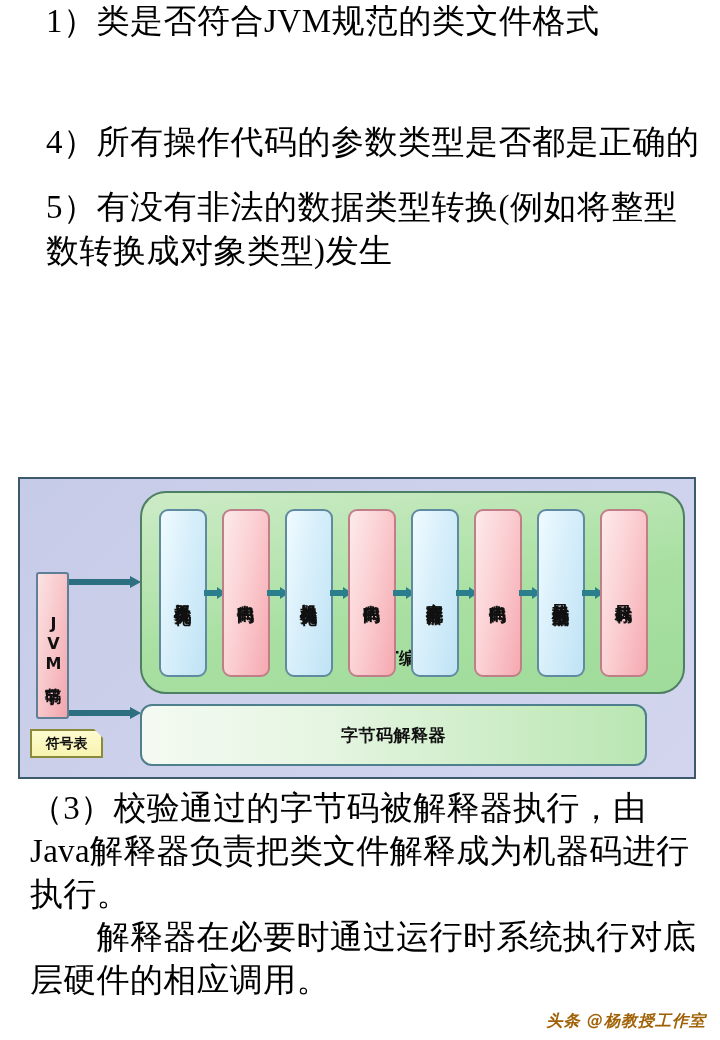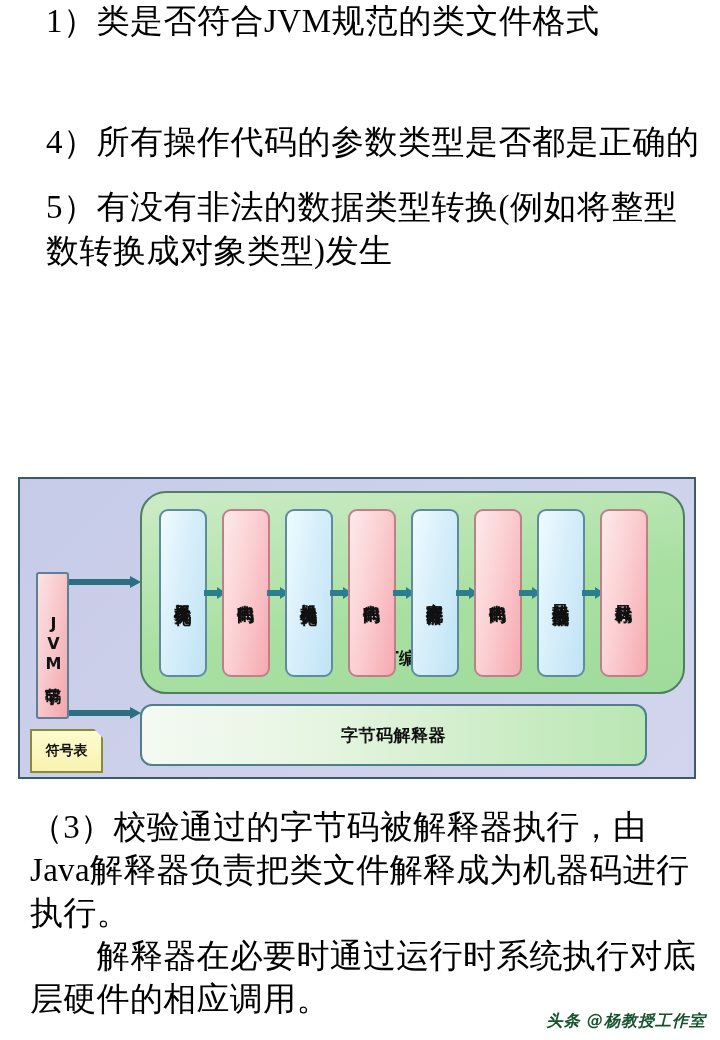--- a/index.html
+++ b/index.html
@@ -92,21 +92,21 @@
     text-align: center;
   }
   .jvm-bytecode .vtext { font-size: 16px; }
 
   
   .symbol-table {
     position: absolute;
     left: 10px;
     top: 250px;
     width: 73px;
-    height: 44px;
+    height: 29px;
     box-sizing: border-box;
     border: 2px solid #8a8a3a;
     background: linear-gradient(180deg, #fdfbd0 0%, #f8f3b0 100%);
     display: flex;
     align-items: center;
     justify-content: center;
     font-family: "DejaVu Sans", "Liberation Sans", sans-serif;
     font-size: 14px;
     font-weight: 700;
     color: #111;
@@ -231,21 +231,21 @@
     font-size: 17px;
     font-weight: 700;
     color: #111;
     letter-spacing: 0.5px;
   }
 
   
   .bottom-text {
     position: absolute;
     left: 0;
-    top: 806px;
+    top: 787px;
     width: 720px;
     padding: 0 16px 0 30px;
     box-sizing: border-box;
   }
   .bpara {
     font-family: "Liberation Serif", "DejaVu Serif", serif;
     font-size: 33px;
     line-height: 1.30;
     margin: 0;
     color: #000;
@@ -253,21 +253,21 @@
   }
   .bpara.indent { text-indent: 0; }
 
   .watermark {
     position: absolute;
     right: 14px;
     bottom: 8px;
     font-family: "DejaVu Sans", "Liberation Sans", sans-serif;
     font-size: 16px;
     font-weight: 700;
-    color: #14532d;
+    color: #a16207;
     font-style: italic;
     letter-spacing: 1px;
   }
 </style>
 </head>
 <body>
 
 <div class="doc-text">
   <p class="para">1）类是否符合JVM规范的类文件格式</p>
   <div class="spacer-1"></div>

